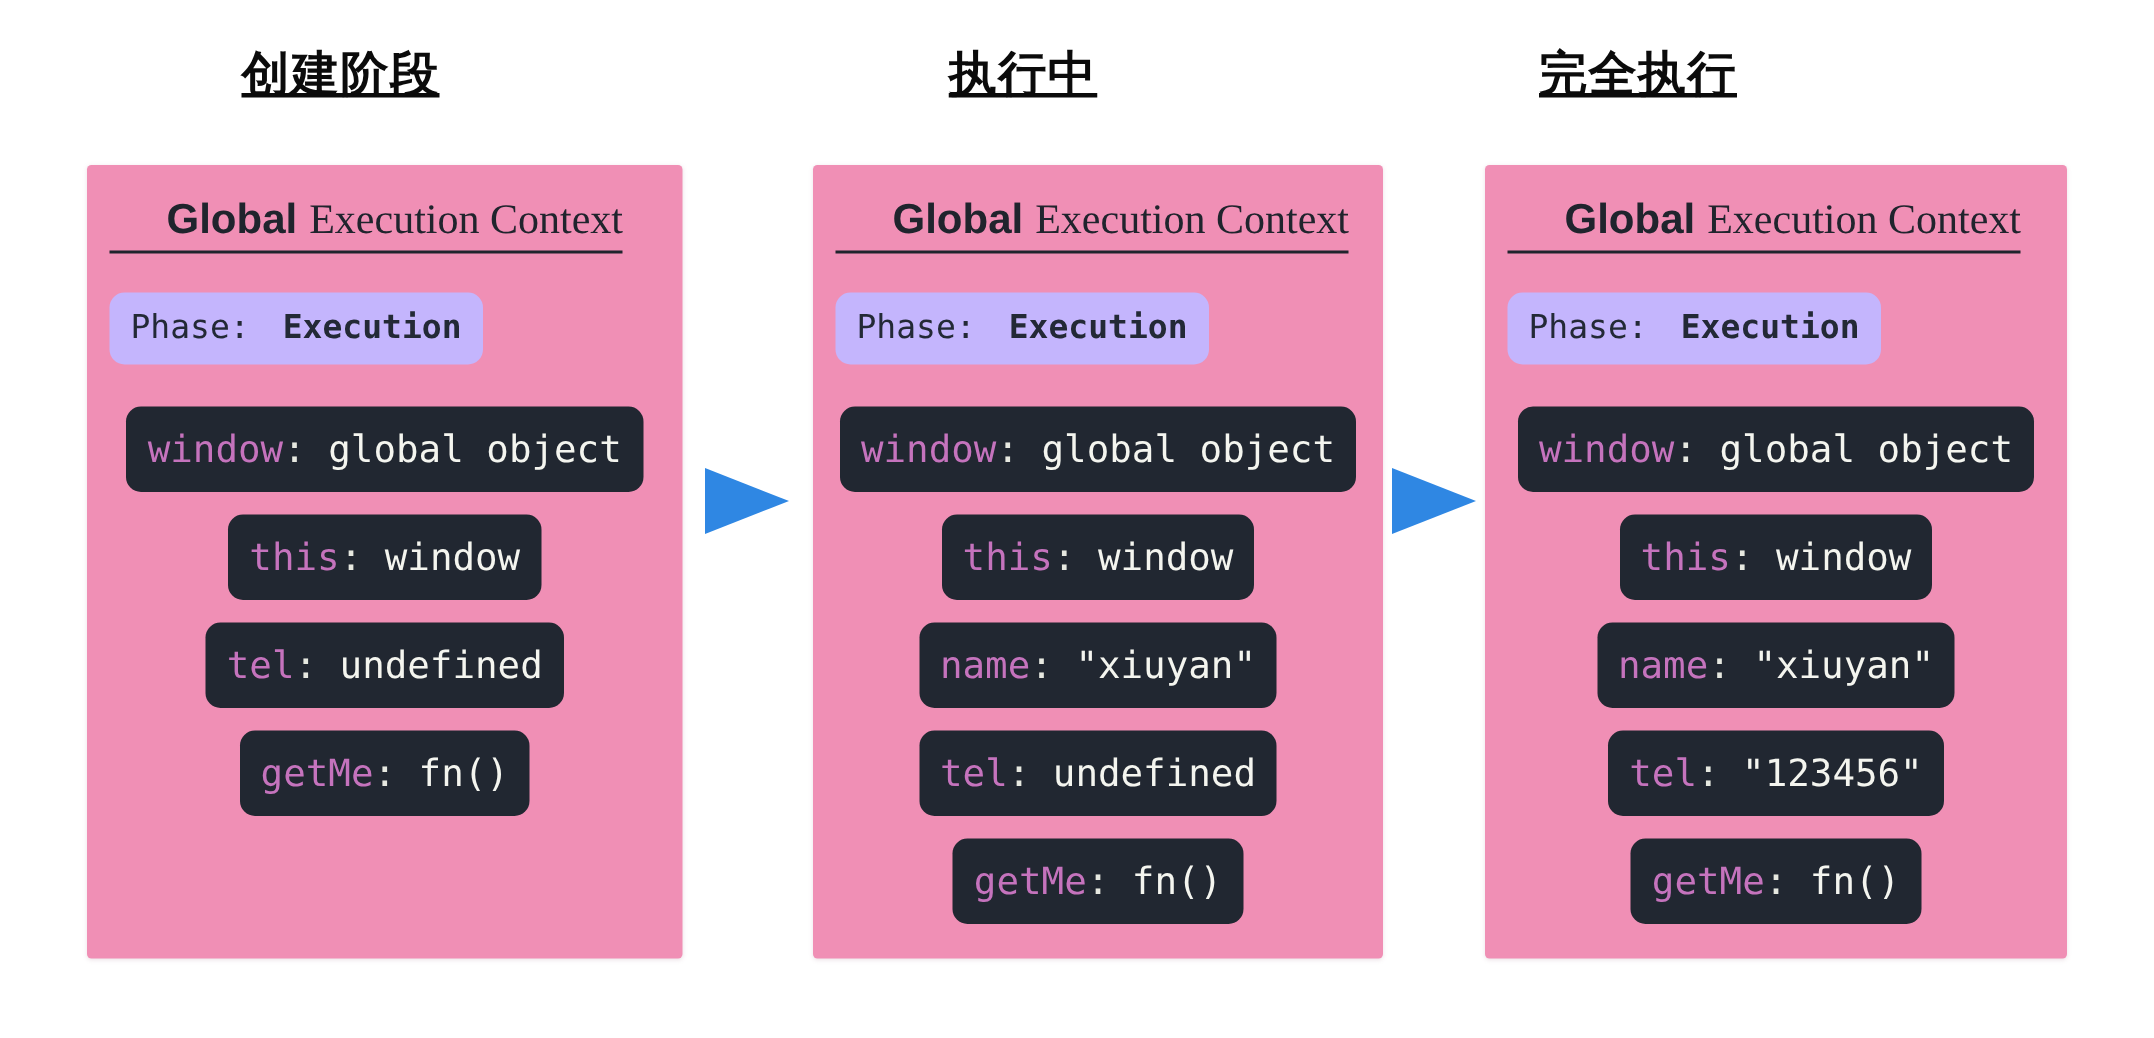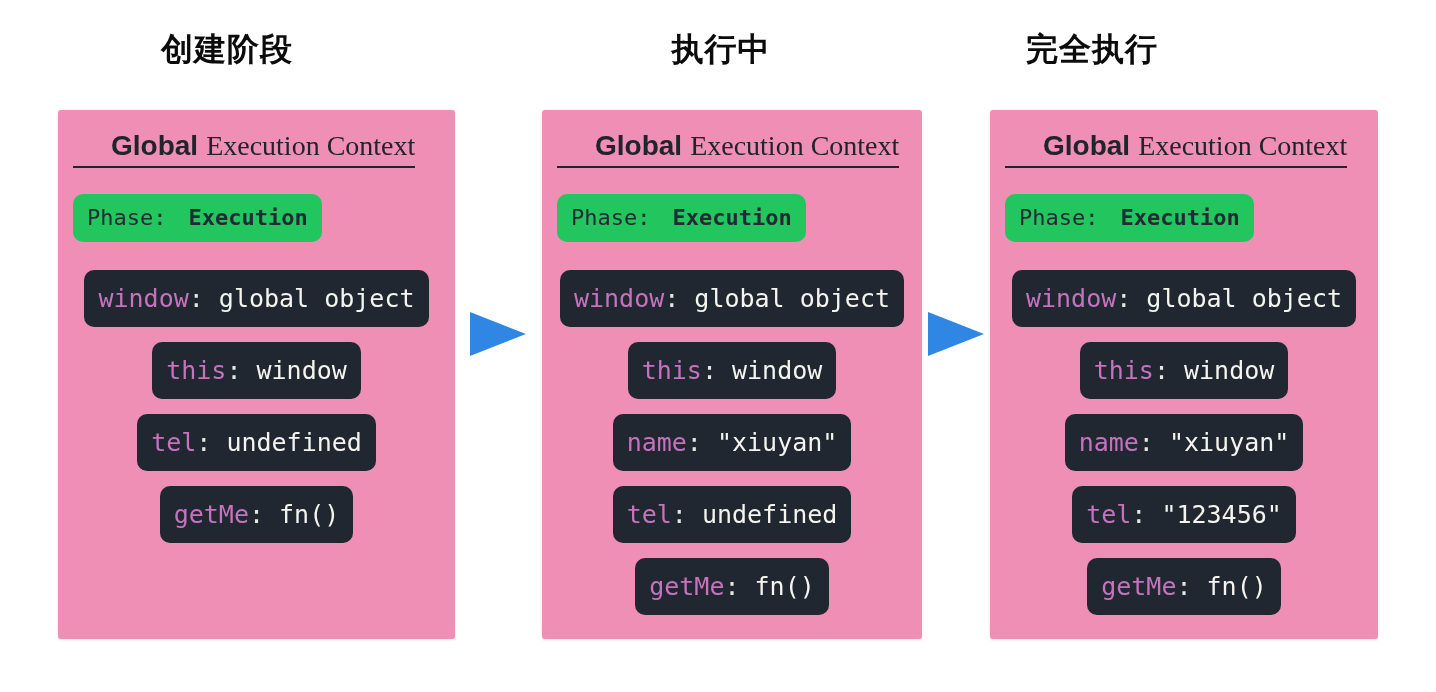--- a/index.html
+++ b/index.html
@@ -4,36 +4,37 @@
 <style>
   html,body{margin:0;padding:0;}
   body{
     width:1436px;height:692px;background:#ffffff;position:relative;
     overflow:hidden;font-family:"Liberation Sans",sans-serif;
   }
   .stage-header{
     position:absolute;top:28px;transform:translateX(-50%);
     font-size:32px;font-weight:700;color:#0b0b0b;white-space:nowrap;
     letter-spacing:1px;
+    text-decoration:underline;
   }
   .panel{
     position:absolute;top:110px;height:529px;background:#f08fb5;
     border-radius:3px;box-sizing:border-box;padding:20px 15px;
     box-shadow:0 1px 3px rgba(180,140,160,0.25);
   }
   .panel-title{
     margin:0;font-size:28px;font-weight:400;color:#20242d;white-space:nowrap;
   }
   .panel-title .underline{
     display:inline-block;border-bottom:2.5px solid #20242d;padding-bottom:4px;
   }
   .panel-title b{font-weight:700;margin-left:38px;}
   .title-rest{margin-left:8px;font-family:Liberation Serif, serif;}
   .badge{
-    display:inline-block;margin-top:26px;background:#22c55e;border-radius:10px;
+    display:inline-block;margin-top:26px;background:#c4b5fd;border-radius:10px;
     padding:10px 14px;font-family:"DejaVu Sans Mono",monospace;font-size:22px;
     color:#232936;white-space:nowrap;line-height:28px;
   }
   .badge .badge-value{font-weight:700;margin-left:22px;}
   .chips{
     display:flex;flex-direction:column;align-items:center;gap:15px;
     margin-top:28px;
   }
   .chip{
     background:#212731;border-radius:10px;padding:12px 14px;
@@ -47,21 +48,21 @@
     position:absolute;top:312px;width:0;height:0;
     border-left:56px solid #2f87e3;
     border-top:22px solid transparent;
     border-bottom:22px solid transparent;
   }
 </style>
 </head>
 <body>
 
 <div class="stage-header" style="left:227px">创建阶段</div>
-<div class="stage-header" style="left:721px">执行中</div>
+<div class="stage-header" style="left:682px">执行中</div>
 <div class="stage-header" style="left:1092px">完全执行</div>
 
 <section class="panel" style="left:58px;width:397px">
   <h2 class="panel-title"><span class="underline"><b>Global</b><span class="title-rest">Execution Context</span></span></h2>
   <div class="badge">
     <span class="badge-key"><span>Phase</span><span>:</span></span><span class="badge-value">Execution</span>
   </div>
   <div class="chips">
     <div class="chip"><span class="chip-key">window</span><span class="chip-colon">:</span><span class="chip-value">global object</span></div>
     <div class="chip"><span class="chip-key">this</span><span class="chip-colon">:</span><span class="chip-value">window</span></div>

